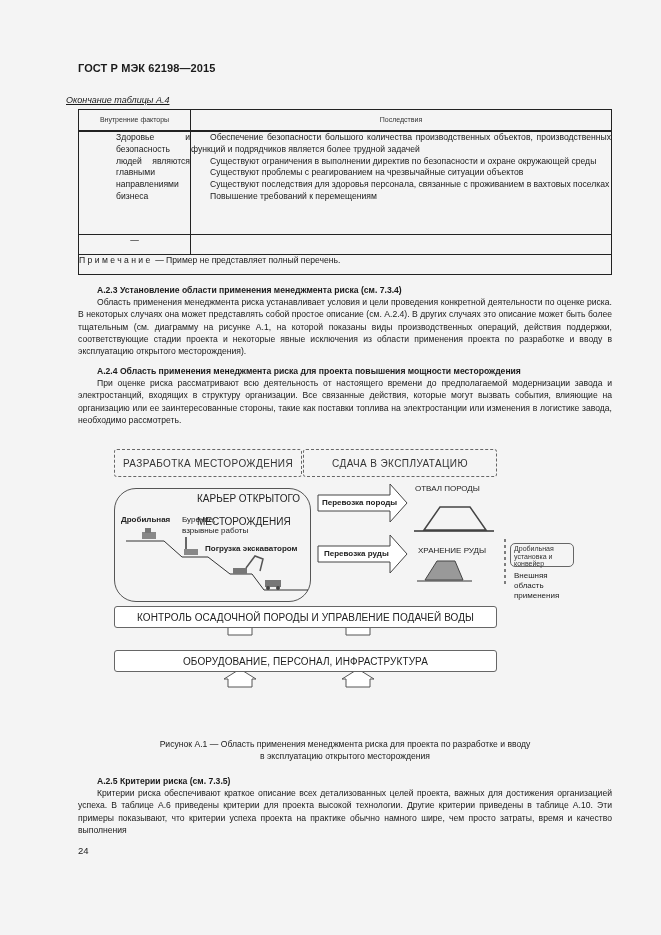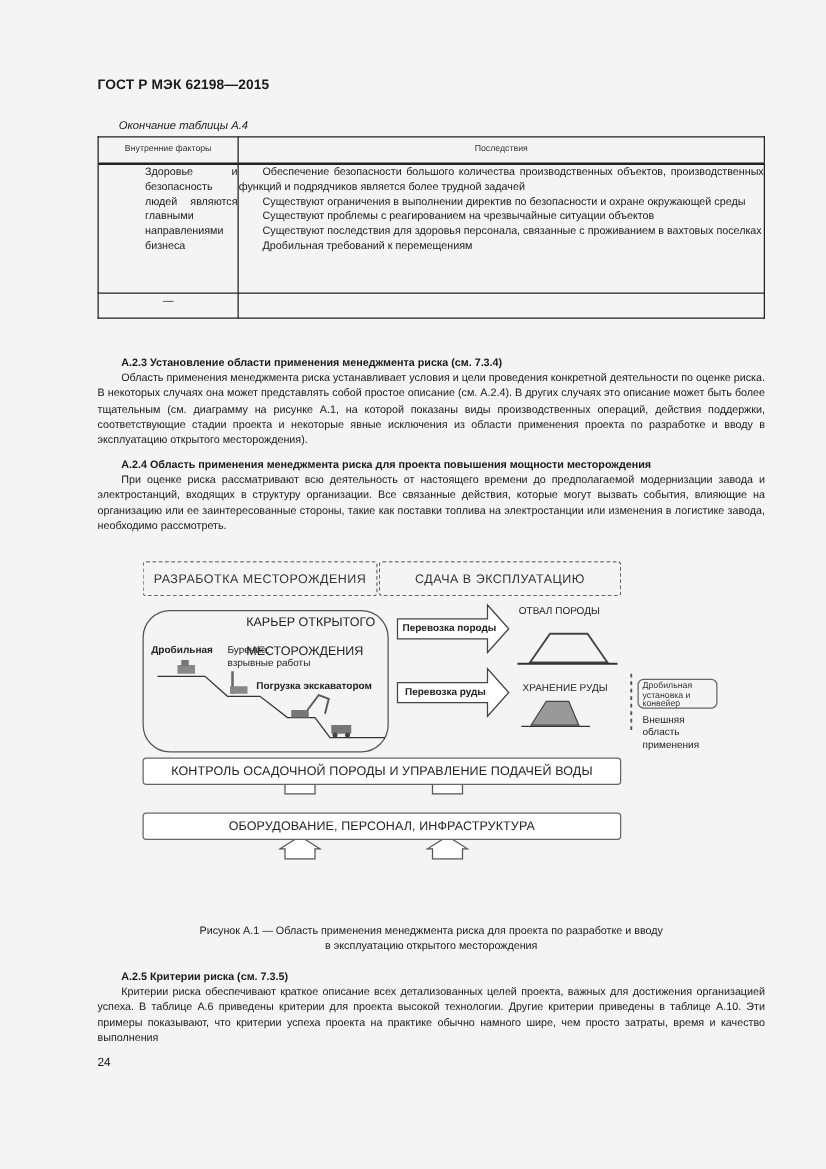--- a/index.html
+++ b/index.html
@@ -6,21 +6,21 @@
   body {
     width: 661px; height: 935px;
     background: #f4f4f4;
     font-family: "Liberation Sans", sans-serif;
     color: #1a1a1a;
     position: relative;
     overflow: hidden;
   }
   .abs { position: absolute; }
   .doc-header { left: 78px; top: 62px; font-weight: bold; font-size: 11px; letter-spacing: 0.1px; }
-  .table-caption { left: 95px; top: 95px; font-style: italic; font-size: 9px; }
+  .table-caption { left: 66px; top: 95px; font-style: italic; font-size: 9px; text-decoration: underline; }
 
   table.t {
     position: absolute; left: 78px; top: 109px; width: 534px;
     border-collapse: collapse; font-size: 8.6px; line-height: 11.8px;
   }
   table.t td, table.t th { border: 1px solid #222; vertical-align: top; padding: 0; }
   table.t th { font-weight: normal; font-size: 7px; height: 20px; vertical-align: middle; text-align: center; color: #333; }
   table.t tr.head { border-bottom: 2px solid #222; }
   .c1 { width: 111px; }
   .cell1 { padding: 5px 4px 4px 5px; text-align: justify; }
@@ -69,26 +69,29 @@
     <th class="c1">Внутренние факторы</th>
     <th>Последствия</th>
   </tr>
   <tr>
     <td class="cell1" style="height:102px;padding-left:37px;">Здоровье и безопасность людей являются главными направлениями бизнеса</td>
     <td class="cell2">
       <p>Обеспечение безопасности большого количества производственных объектов, производственных функций и подрядчиков является более трудной задачей</p>
       <p>Существуют ограничения в выполнении директив по безопасности и охране окружающей среды</p>
       <p>Существуют проблемы с реагированием на чрезвычайные ситуации объектов</p>
       <p>Существуют последствия для здоровья персонала, связанные с проживанием в вахтовых поселках</p>
-      <p>Дробильная требований к перемещениям</p>
+      <p>Повышение требований к перемещениям</p>
     </td>
   </tr>
   <tr class="dash-row">
     <td>—</td>
     <td></td>
+  </tr>
+  <tr class="note-row">
+    <td colspan="2"><span class="spaced">Примечание</span><span> — Пример не представляет полный перечень.</span></td>
   </tr>
 </tbody>
   </table>
 
 <div class="abs para" style="top:284px;">
   <div class="sec-title">А.2.3  Установление области применения менеджмента риска (см. 7.3.4)</div>
   <p>Область применения менеджмента риска устанавливает условия и цели проведения конкретной деятельности по оценке риска. В некоторых случаях она может представлять собой простое описание (см. А.2.4). В других случаях это описание может быть более тщательным (см. диаграмму на рисунке А.1, на которой показаны виды производственных операций, действия поддержки, соответствующие стадии проекта и некоторые явные исключения из области применения проекта по разработке и вводу в эксплуатацию открытого месторождения).</p>
 </div>
 
 <div class="abs para" style="top:365px;">

